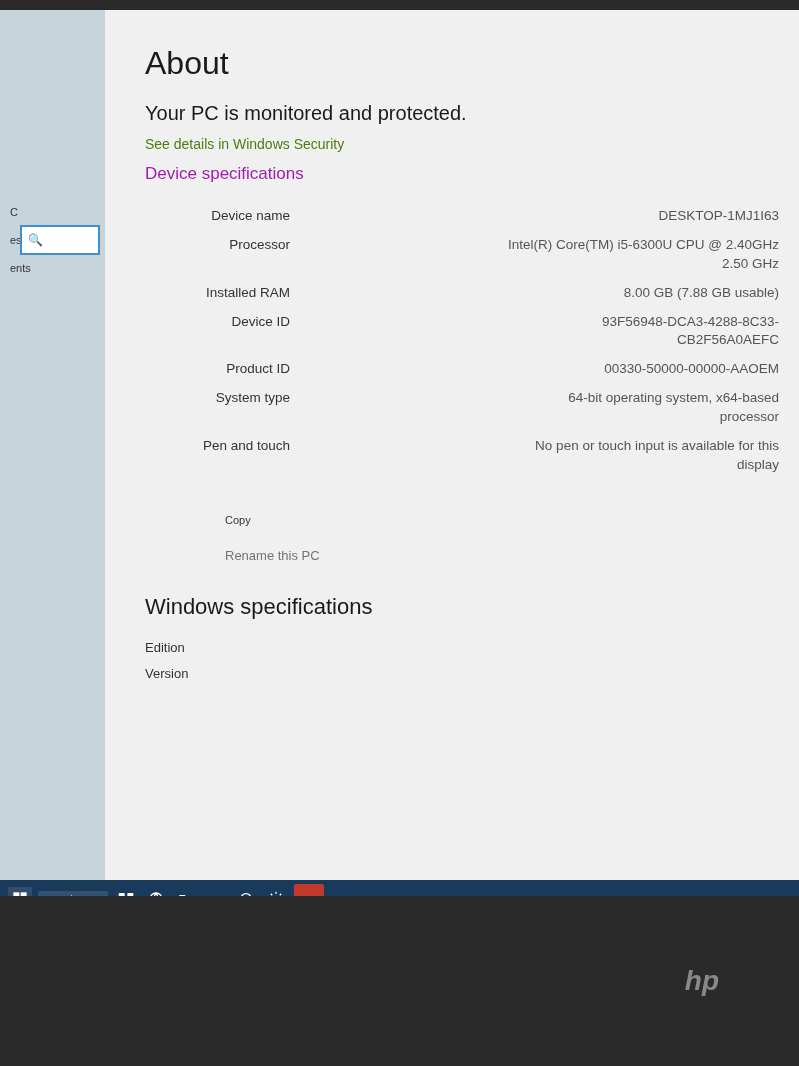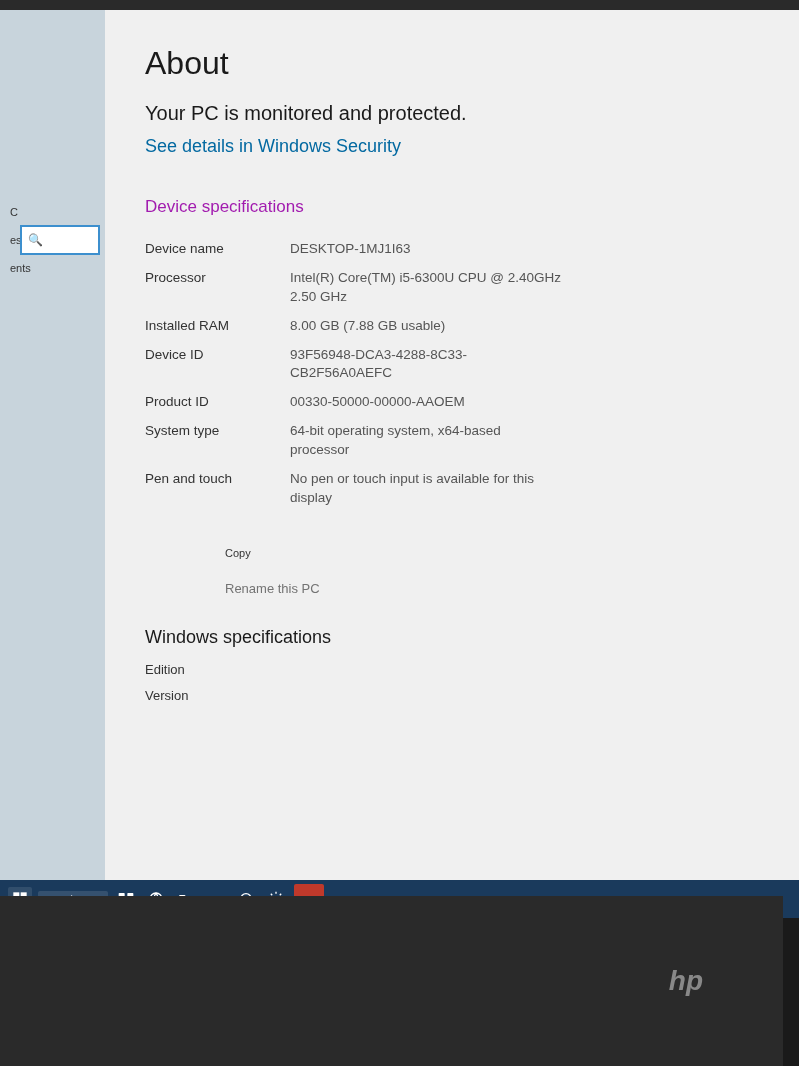--- a/index.html
+++ b/index.html
@@ -91,39 +91,40 @@
 
     .security-status {
       font-size: 20px;
       font-weight: 400;
       color: #1a1a1a;
       margin-bottom: 10px;
       line-height: 1.3;
     }
 
     .windows-security-link {
-      color: #0369a1;
-      font-size: 18px;
+      color: #4d7c0f;
+      font-size: 14px;
       text-decoration: none;
       cursor: pointer;
       display: block;
-      margin-bottom: 40px;
+      margin-bottom: 12px;
     }
 
     .section-title {
       font-size: 17px;
       font-weight: 400;
       color: #a21caf;
       margin-bottom: 18px;
     }
 
     .specs-table {
       width: 100%;
       border-collapse: collapse;
       margin-bottom: 20px;
+      text-align: right;
     }
 
     .specs-table tr {
       vertical-align: top;
     }
 
     .specs-table td {
       padding: 5px 0;
       font-size: 13.5px;
       line-height: 1.4;
@@ -161,24 +162,24 @@
       background: transparent;
       border: none;
       font-size: 13px;
       color: #737373;
       cursor: pointer;
       margin-left: 60px;
       margin-bottom: 25px;
     }
 
     .windows-specs-title {
-      font-size: 18px;
+      font-size: 22px;
       font-weight: 400;
       color: #1a1a1a;
-      margin-bottom: 8px;
+      margin-bottom: 14px;
     }
 
     .win-spec-label {
       color: #333;
       font-size: 13px;
     }
 
     .win-spec-row {
       padding: 4px 0;
     }
@@ -215,21 +216,21 @@
       background: rgba(255,255,255,0.1);
       border-radius: 2px;
       padding: 2px 4px;
     }
 
     
     .laptop-bottom {
       position: absolute;
       bottom: 0;
       left: 0;
-      right: 16px;
+      right: 0;
       height: 170px;
       background: #2a2a2a;
       display: flex;
       align-items: center;
       justify-content: flex-end;
       padding-right: 80px;
     }
 
     .hp-logo {
       color: #888;

